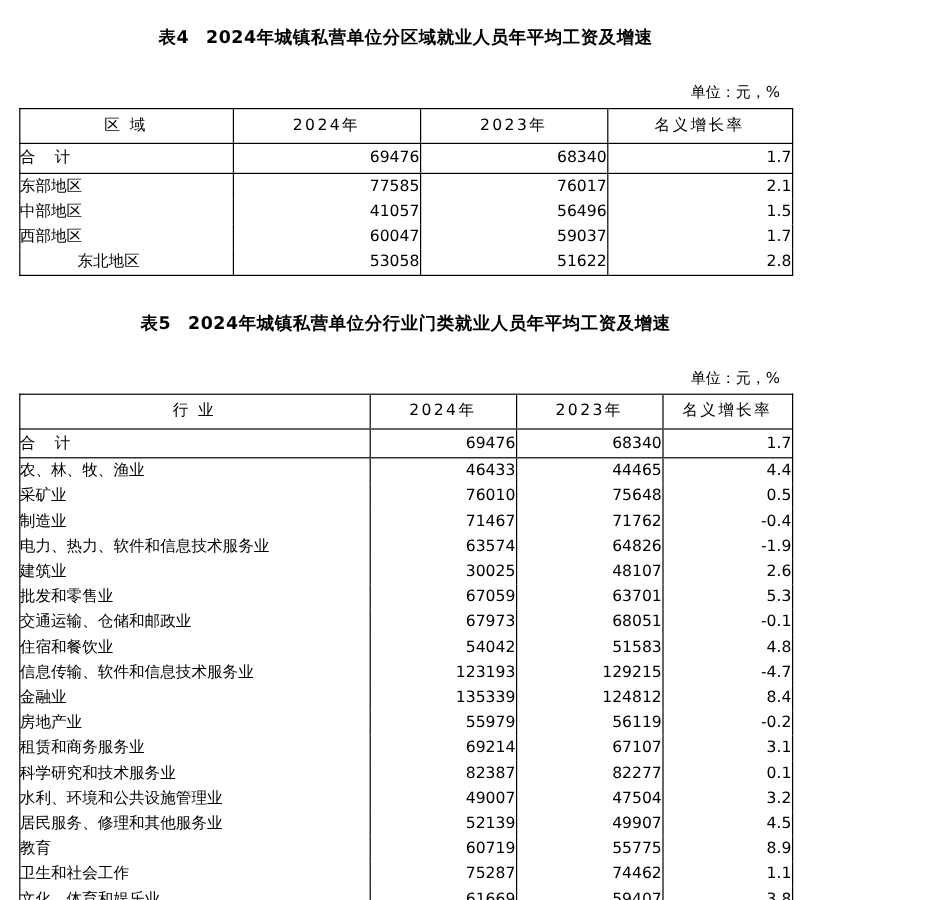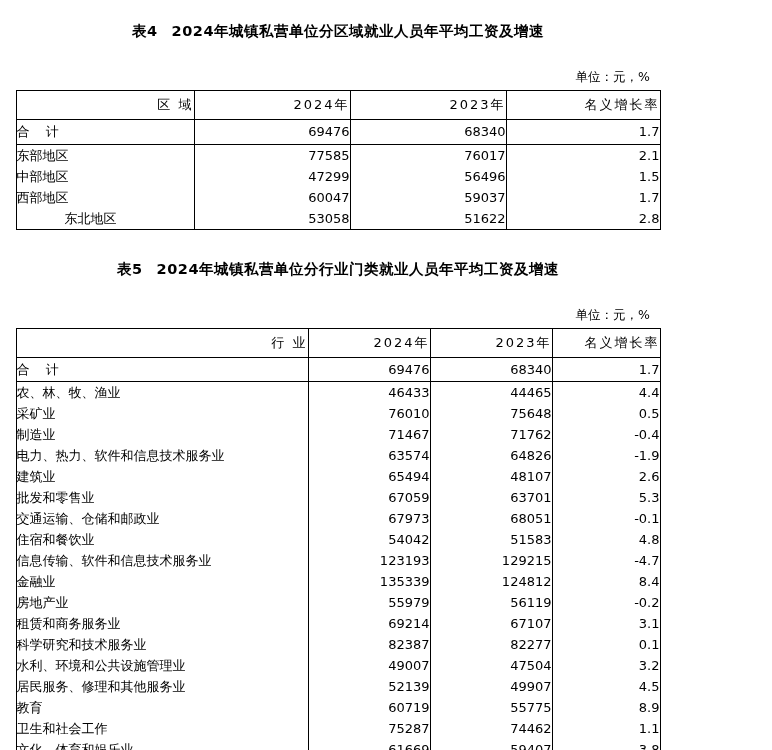--- a/index.html
+++ b/index.html
@@ -40,21 +40,21 @@
     table-layout: fixed;
   }
   table.data td, table.data th {
     font-weight: normal;
     font-size: 13px;
     padding: 0;
     height: 21px;
     line-height: 21px;
   }
   .cell-head {
-    text-align: right;
+    text-align: center;
     letter-spacing: 2px;
     margin-left: 24px;
   }
   .num {
     text-align: right;
     padding-right: 12px;
     font-size: 13px;
   }
   .name {
     text-align: left;
@@ -163,21 +163,21 @@
         <td class="num vl outer-r bold">1.7</td>
       </tr>
       <tr>
         <td class="name outer-l">东部地区</td>
         <td class="num vl">77585</td>
         <td class="num vl">76017</td>
         <td class="num vl outer-r">2.1</td>
       </tr>
       <tr>
         <td class="name outer-l">中部地区</td>
-        <td class="num vl">47299</td>
+        <td class="num vl">41057</td>
         <td class="num vl">56496</td>
         <td class="num vl outer-r">1.5</td>
       </tr>
       <tr>
         <td class="name outer-l">西部地区</td>
         <td class="num vl">60047</td>
         <td class="num vl">59037</td>
         <td class="num vl outer-r">1.7</td>
       </tr>
       <tr class="last-row">
@@ -238,21 +238,21 @@
         <td class="num vl outer-r">-0.4</td>
       </tr>
       <tr>
         <td class="name outer-l">电力、热力、软件和信息技术服务业</td>
         <td class="num vl">63574</td>
         <td class="num vl">64826</td>
         <td class="num vl outer-r">-1.9</td>
       </tr>
       <tr>
         <td class="name outer-l">建筑业</td>
-        <td class="num vl">65494</td>
+        <td class="num vl">30025</td>
         <td class="num vl">48107</td>
         <td class="num vl outer-r">2.6</td>
       </tr>
       <tr>
         <td class="name outer-l">批发和零售业</td>
         <td class="num vl">67059</td>
         <td class="num vl">63701</td>
         <td class="num vl outer-r">5.3</td>
       </tr>
       <tr>

